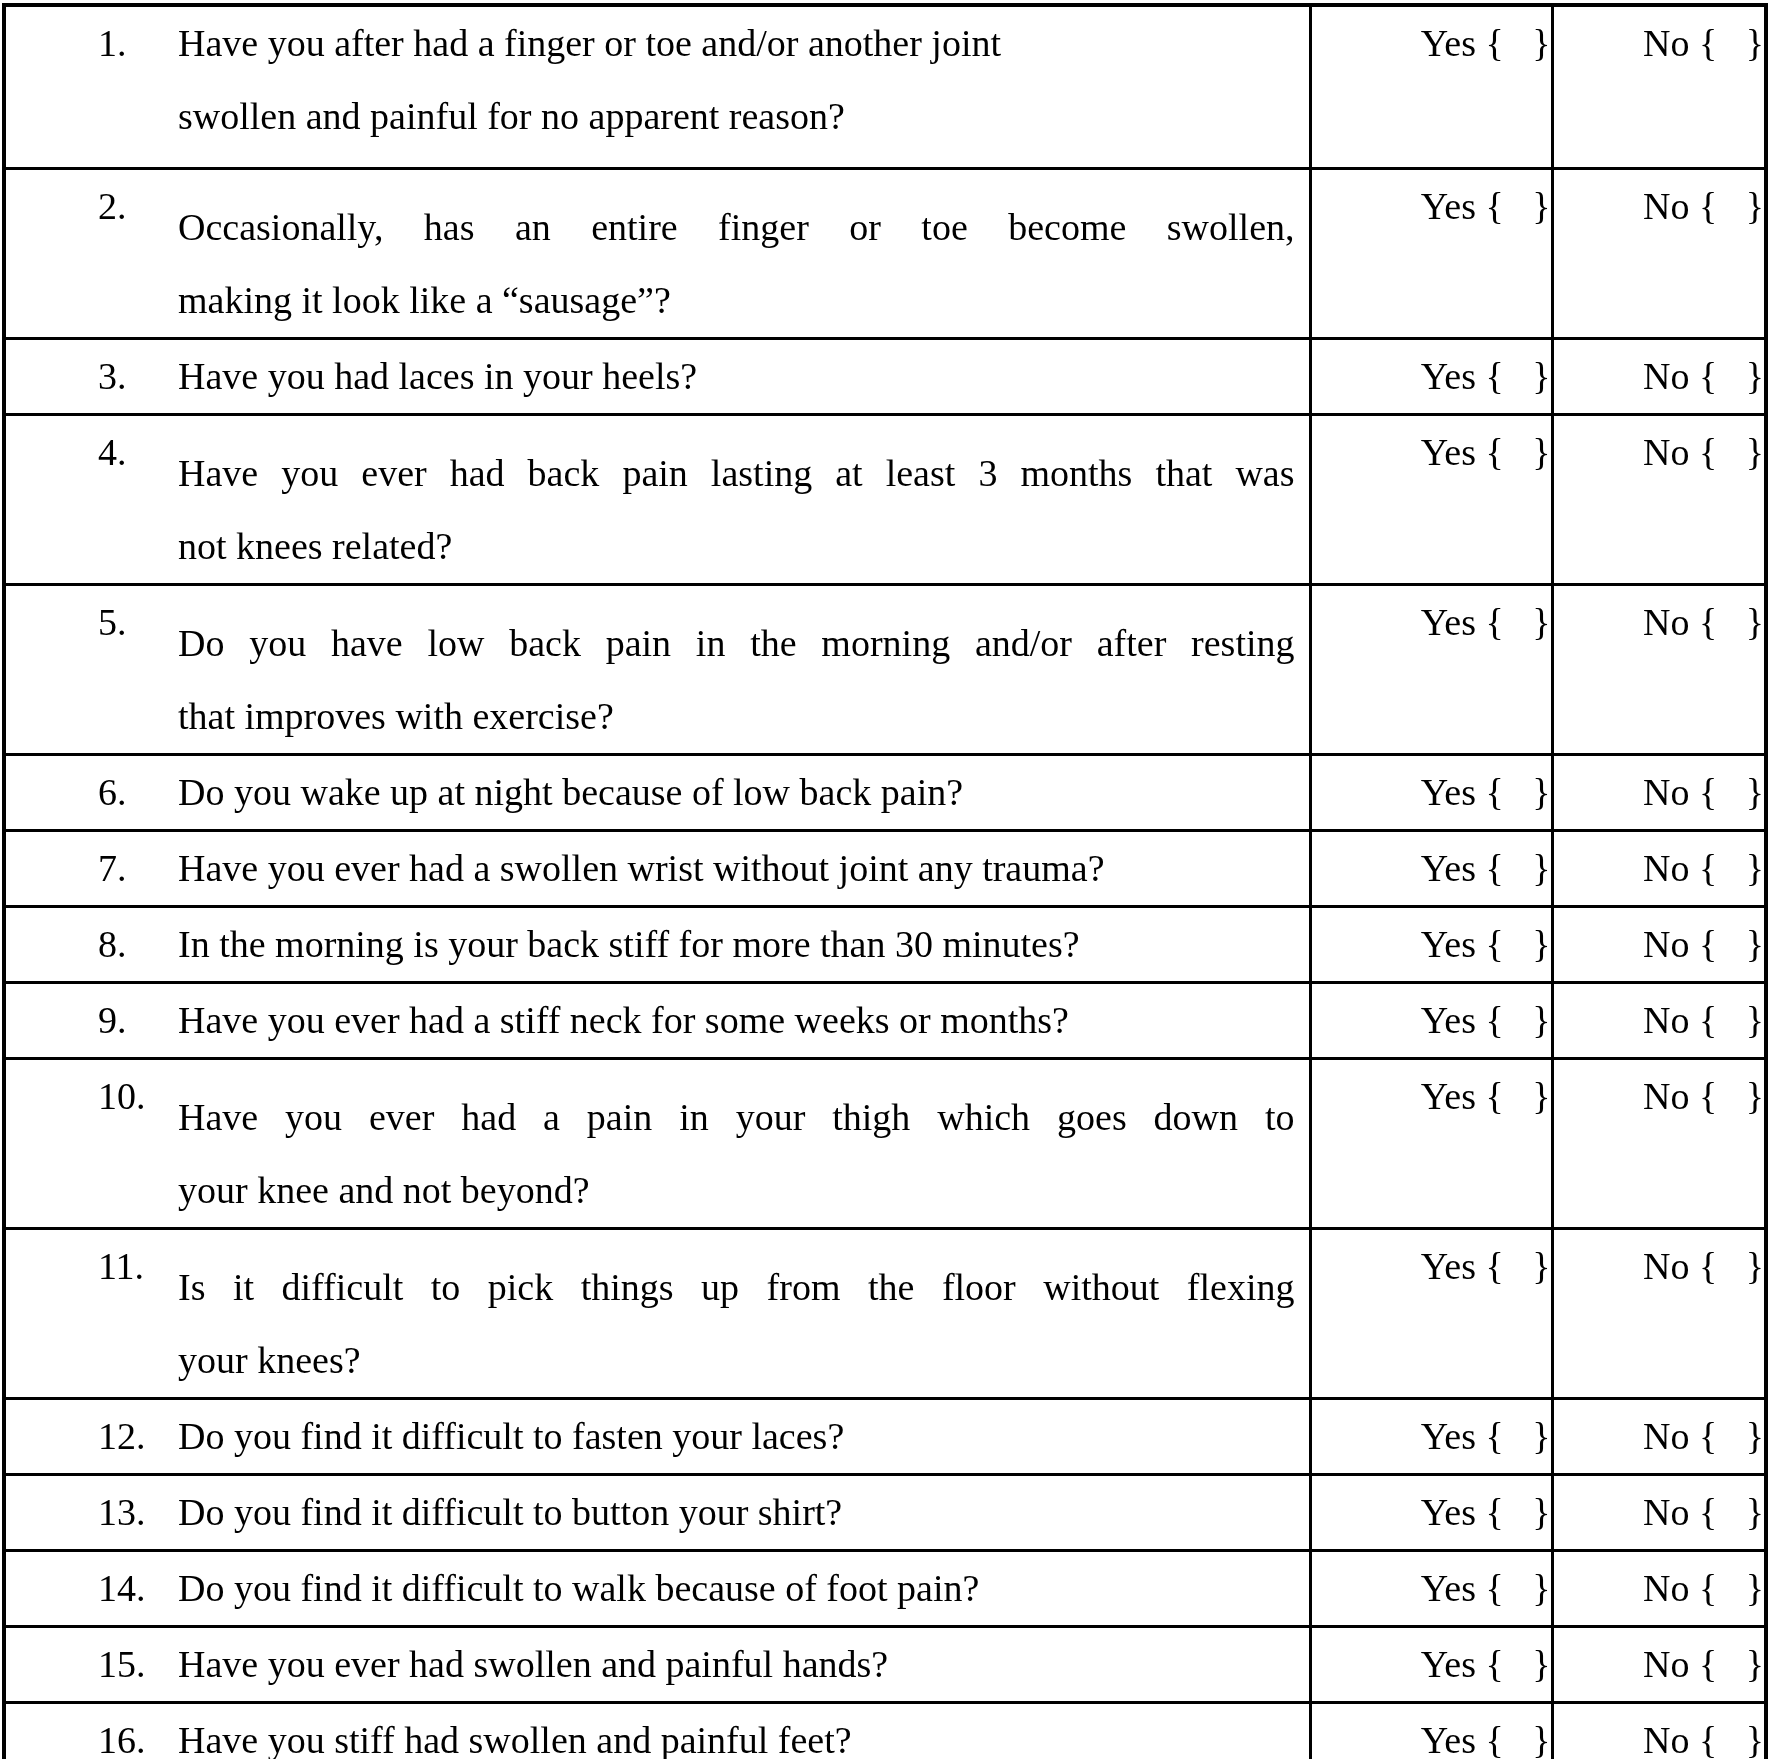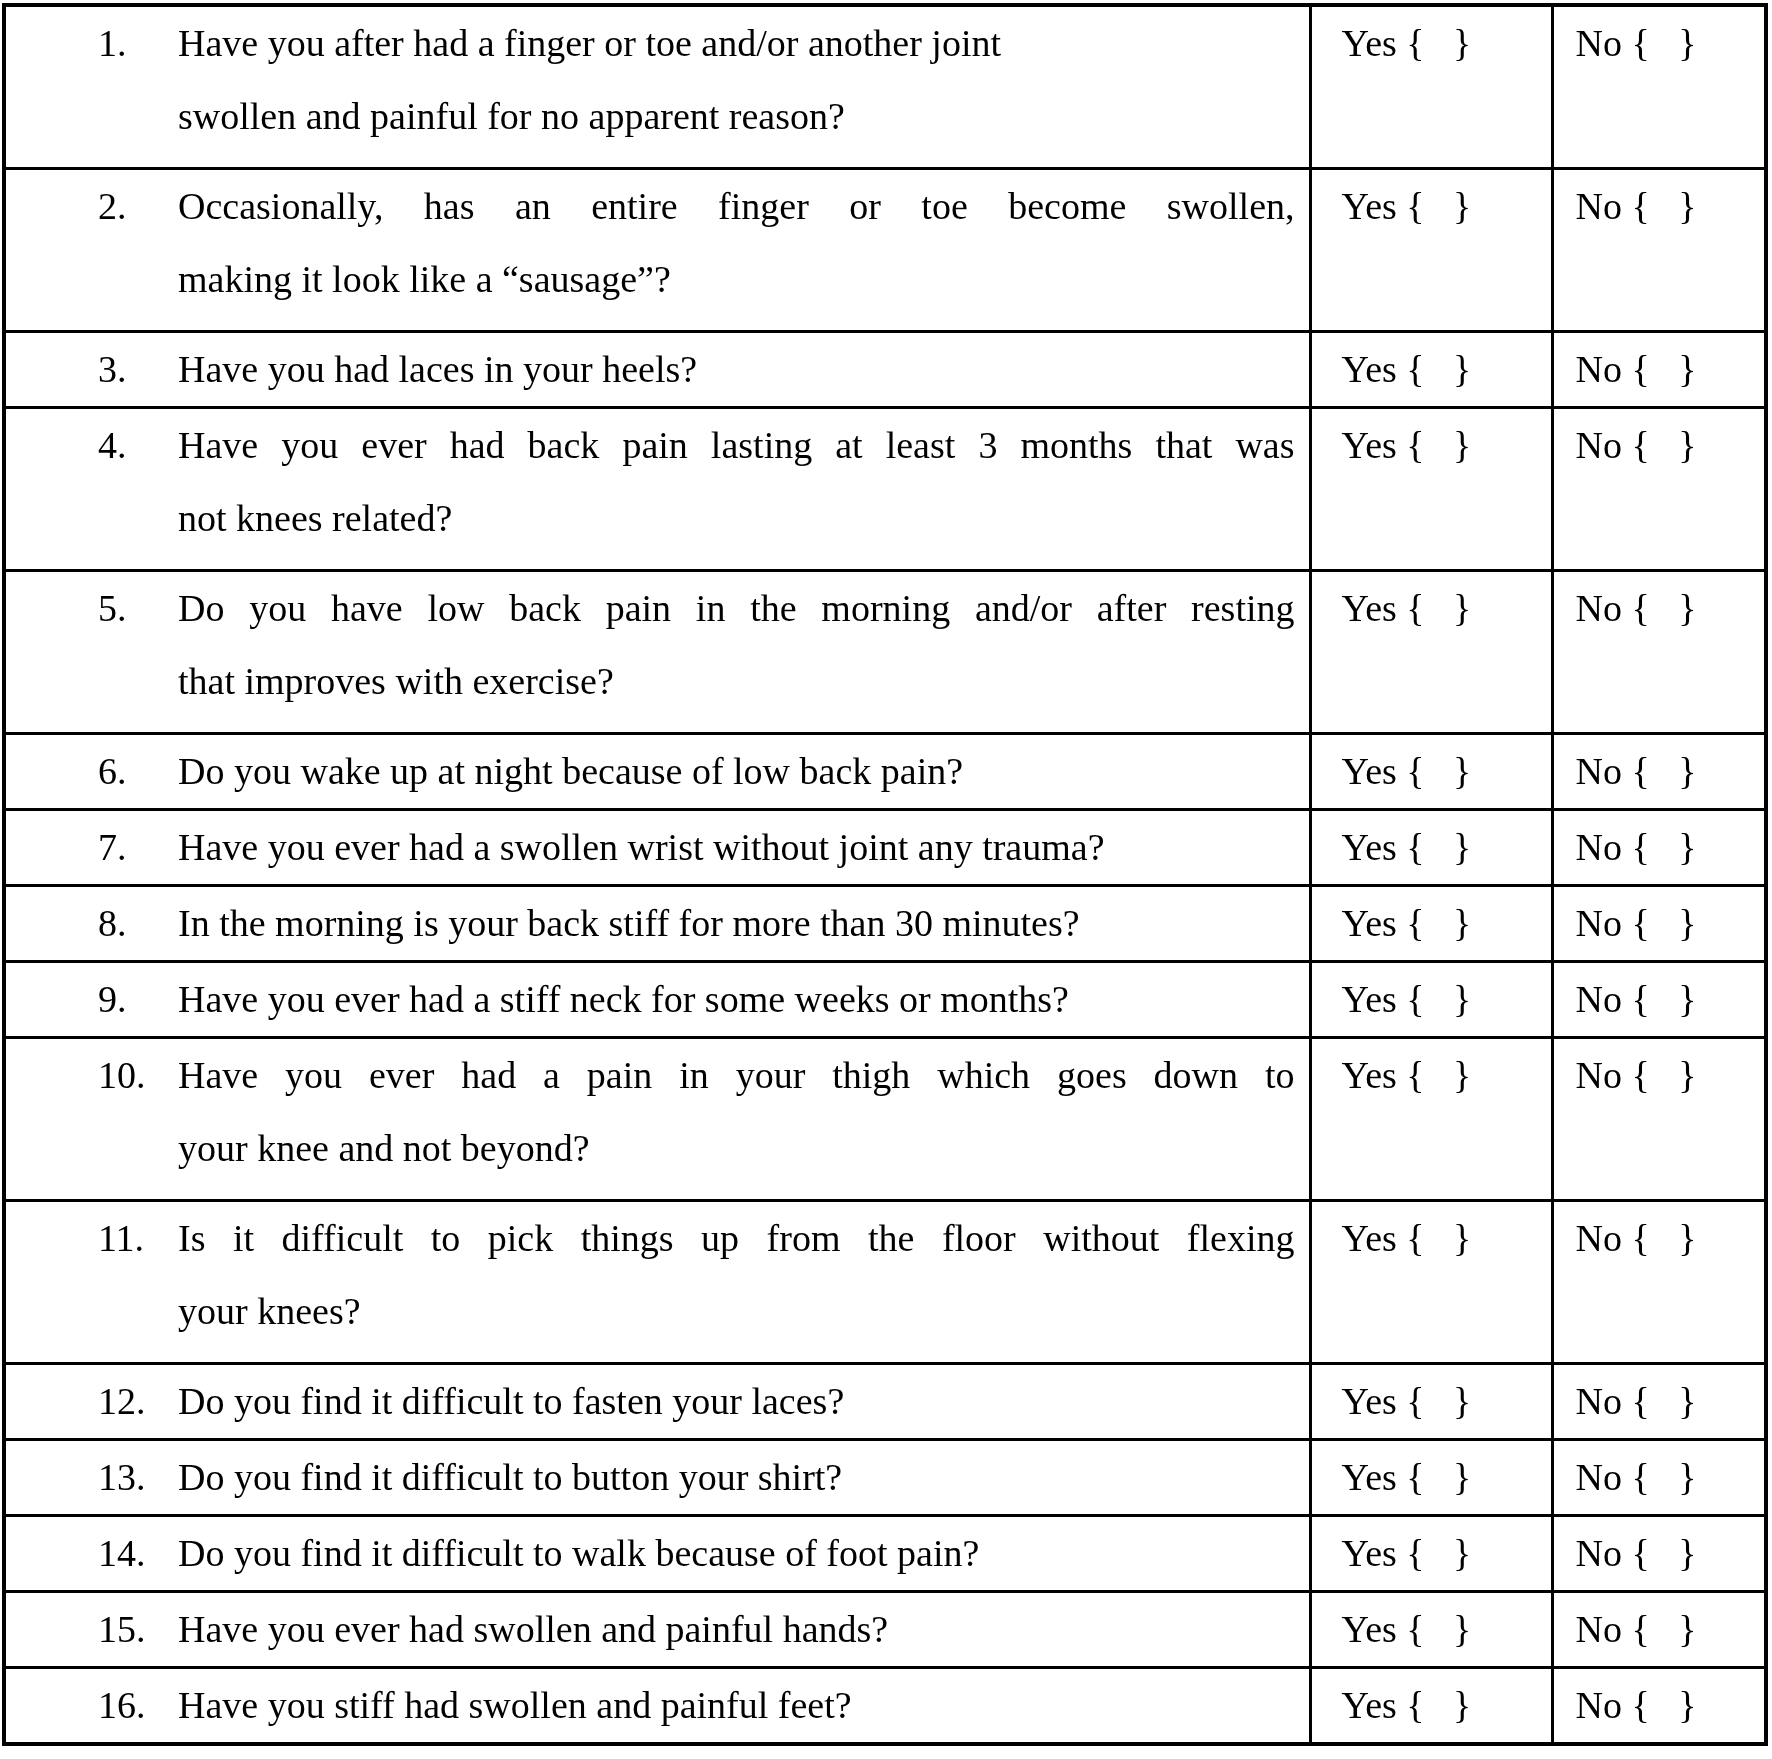--- a/index.html
+++ b/index.html
@@ -49,24 +49,26 @@
     white-space: nowrap;
   }
   .qline {
     line-height: 73px;
     white-space: nowrap;
   }
   .qline.stretch {
     white-space: normal;
     text-align: justify;
     text-align-last: justify;
+    margin-top: 21px;
   }
   .acell {
     padding: 0 0 0 30px;
     box-sizing: border-box;
+    text-align: right;
   }
   .acell.no { padding-left: 22px; text-decoration: underline; }
   .ans {
     white-space: pre;
     line-height: 73px;
     display: inline-block;
   }
 </style>
 </head>
 <body>

